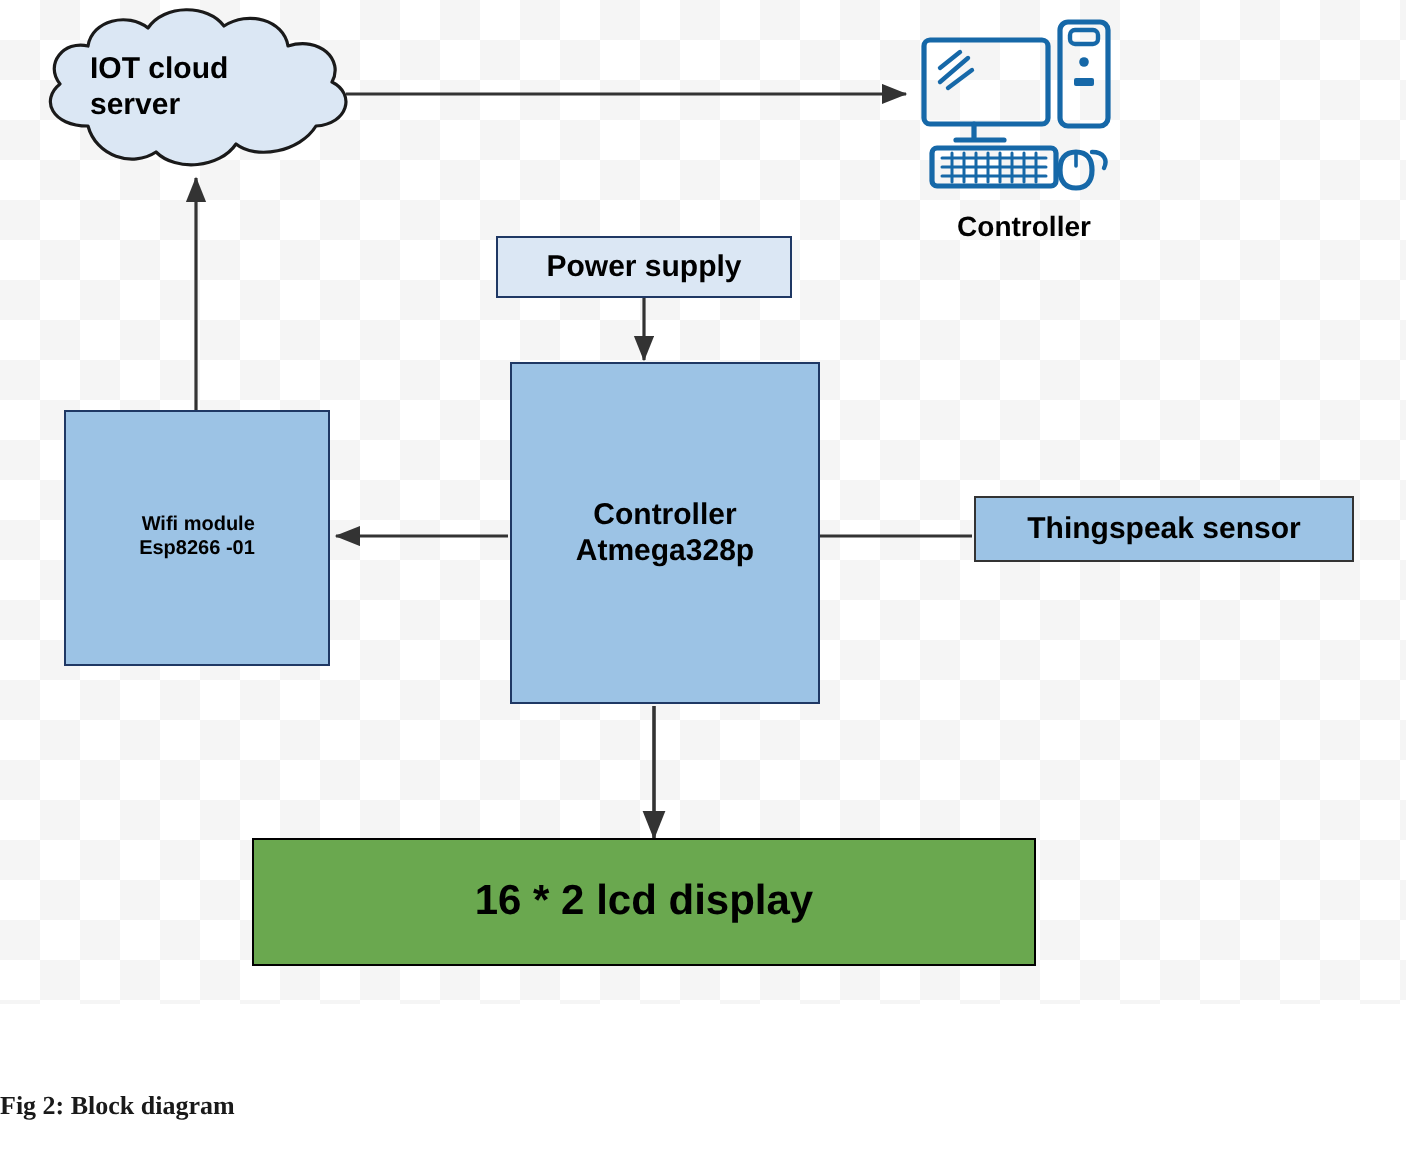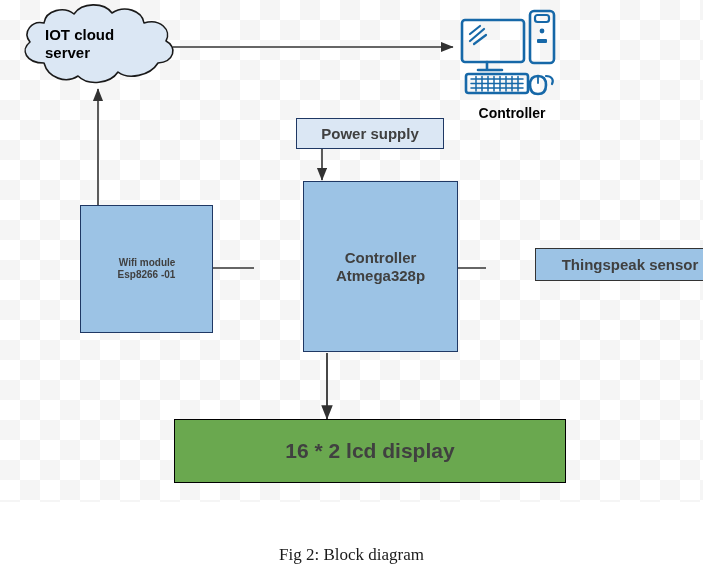--- a/index.html
+++ b/index.html
@@ -39,25 +39,24 @@
     width: 703px;
     height: 579px;
   }
   .node {
     position: absolute;
     box-sizing: border-box;
     display: flex;
     align-items: center;
     justify-content: center;
     text-align: center;
-    color: #404040;
+    color: #000000;
     font-weight: bold;
     line-height: 1.18;
     white-space: pre-line;
-    margin-left: 48px;
   }
   .box-controller {
     background: #9cc3e5;
     border: 1.4px solid #1f3864;
     font-size: 15px;
   }
   .box-wifi {
     background: #9cc3e5;
     border: 1.4px solid #1f3864;
     font-size: 10px;
@@ -105,24 +104,24 @@
     left: 456px;
     top: 6px;
     width: 112px;
     height: 92px;
   }
   .caption {
     position: absolute;
     left: 0;
     top: 545px;
     width: 703px;
-    text-align: center;
+    text-align: left;
     font-family: "Liberation Serif", serif;
-    font-weight: normal;
-    font-size: 17px;
+    font-weight: bold;
+    font-size: 13px;
     color: #1a1a1a;
   }
 </style>
 </head>
 <body>
 
 <div id="canvas">
 
   <div id="checker"></div>
 

